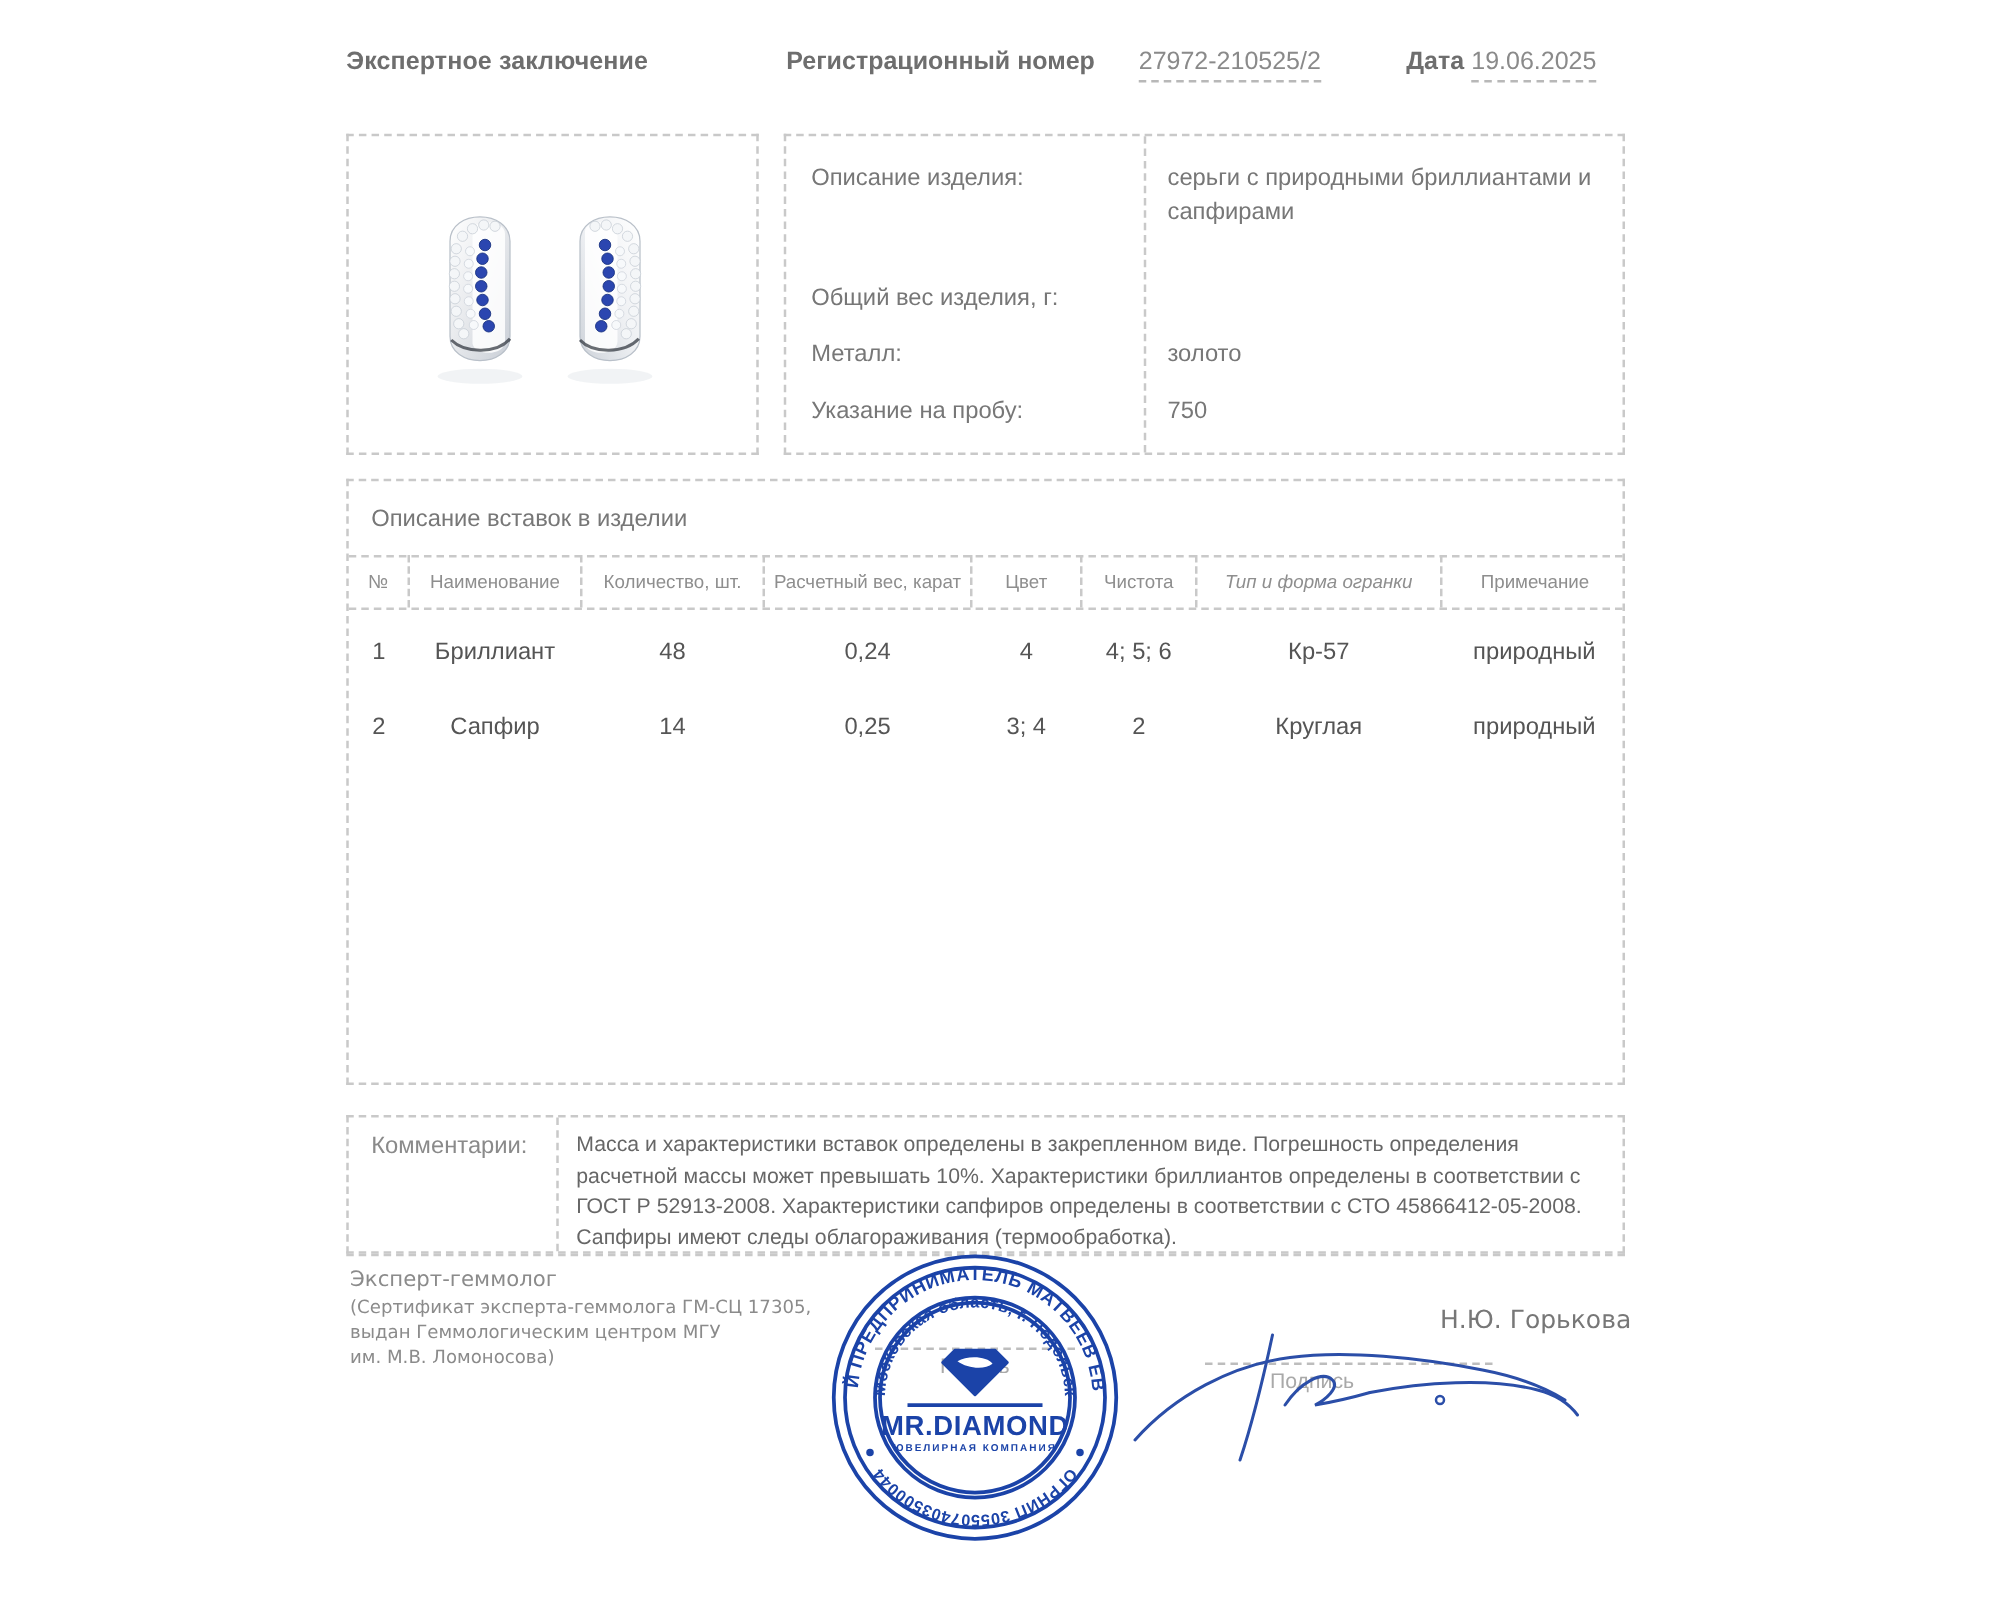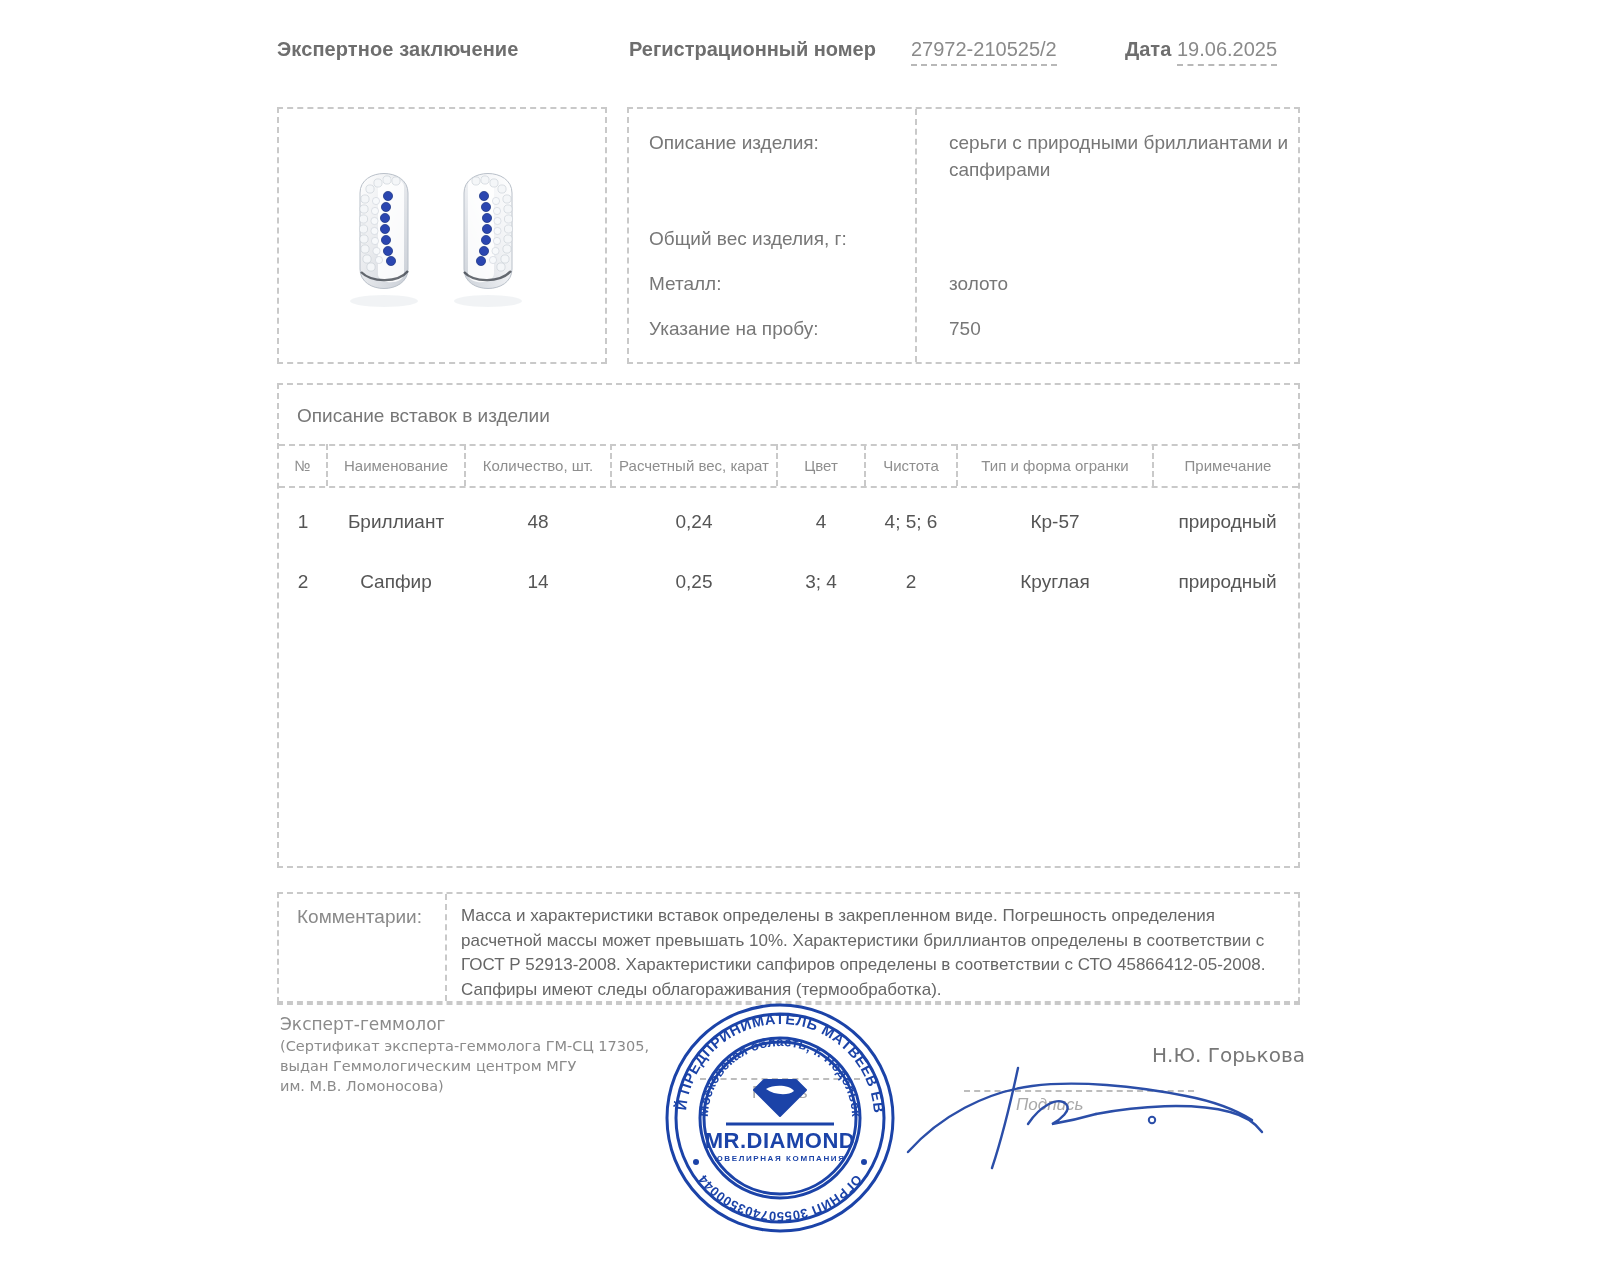--- a/index.html
+++ b/index.html
@@ -114,21 +114,21 @@
     bottom: 0;
     border-left: 2px dashed #c9c9c9;
   }
   .desc-row {
     position: absolute;
     font-size: 19px;
     color: #777777;
     line-height: 27px;
   }
   .desc-label { left: 20px; }
-  .desc-value { left: 320px; width: 355px; }
+  .desc-value { left: 305px; width: 355px; }
 
   .r1 { top: 20px; }
   .r2 { top: 116px; }
   .r3 { top: 161px; }
   .r4 { top: 206px; }
 
   
   .inserts-box {
     left: 277px;
     top: 383px;
@@ -182,21 +182,21 @@
     padding: 0 4px;
   }
   table.inserts tbody tr:first-child td { padding-top: 6px; }
 
   .col-n      { width: 48px; }
   .col-name   { width: 138px; }
   .col-qty    { width: 146px; }
   .col-weight { width: 166px; }
   .col-color  { width: 88px; }
   .col-clar   { width: 92px; }
-  .col-cut    { width: 196px; }
+  .col-cut    { width: 196px; font-style: italic; }
   .col-note   { width: 149px; }
 
   
   .comments-box {
     left: 277px;
     top: 892px;
     width: 1023px;
     height: 111px;
   }
   .comments-label {
@@ -280,21 +280,20 @@
     top: 1090px;
     width: 230px;
     border-top: 2px dashed #bdbdbd;
   }
   .sign-caption {
     position: absolute;
     left: 1016px;
     top: 1095px;
     font-size: 17px;
     color: #a9a9a9;
-    font-style: italic;
   }
   .sign-svg {
     position: absolute;
     left: 900px;
     top: 1020px;
     width: 400px;
     height: 150px;
     pointer-events: none;
   }
   .sign-name {

